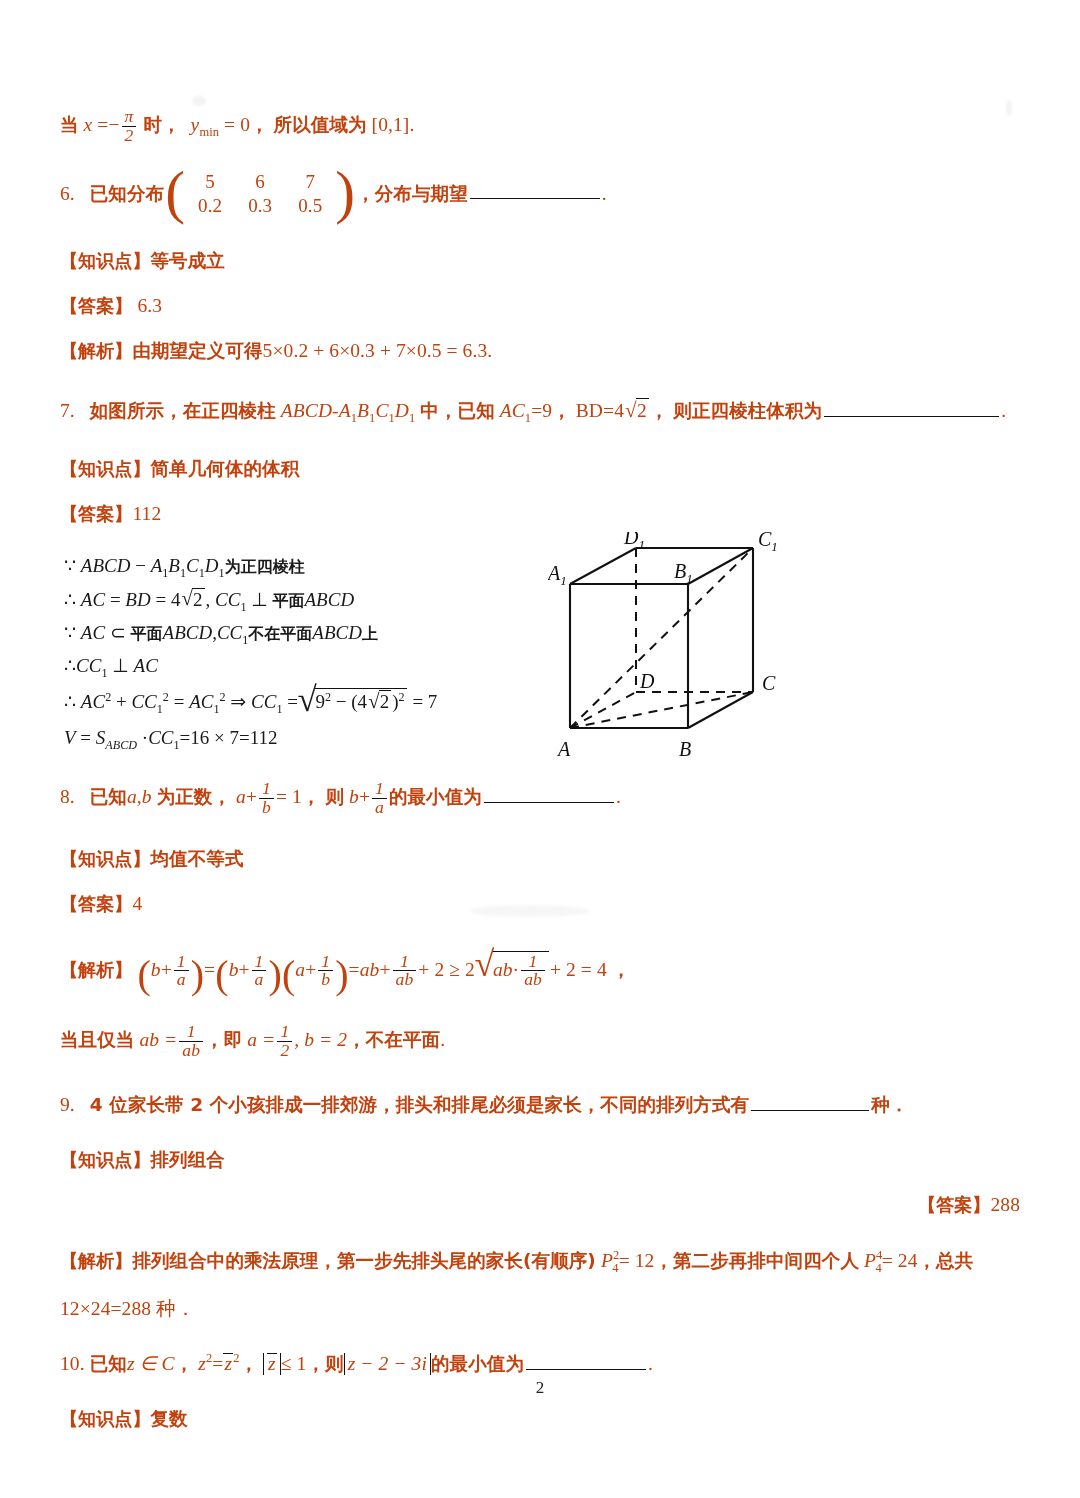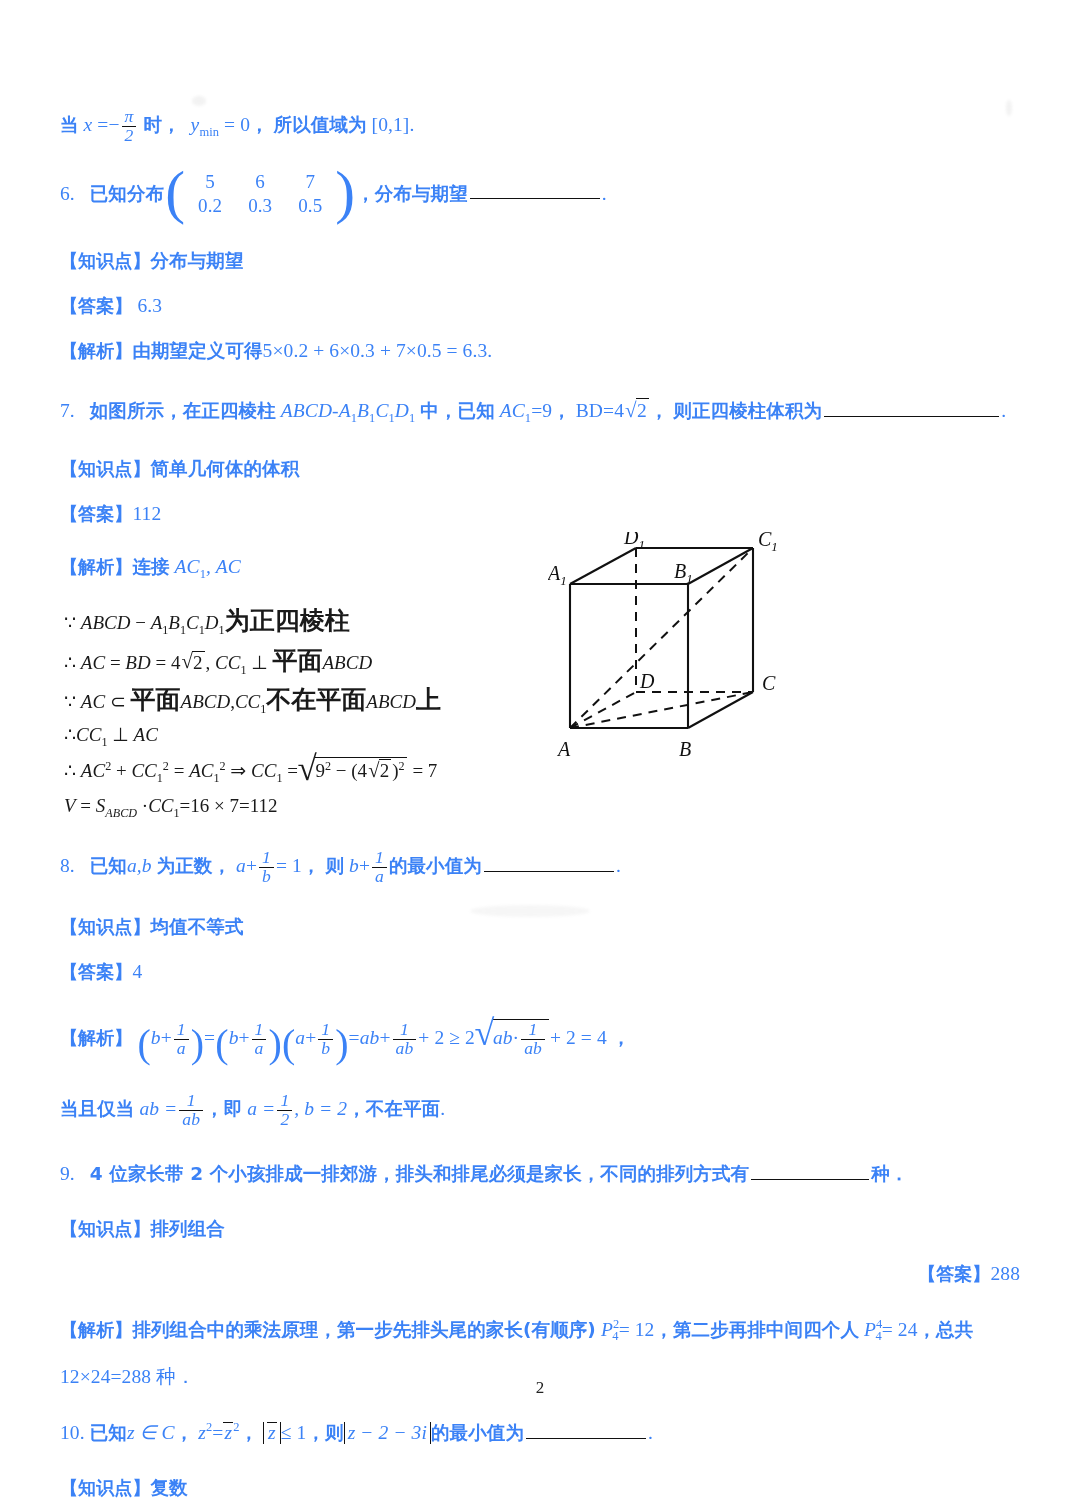--- a/index.html
+++ b/index.html
@@ -27,38 +27,38 @@
     left: 60px;
     top: 108px;
     width: 960px;
   }
 
   
   .line {
     font-size: 19.5px;
     line-height: 1.28;
     margin: 0 0 20px 0;
-    color: #3b82f6;
+    color: #c2410c;
     letter-spacing: 0.1px;
   }
   .q-line { margin-bottom: 26px; }
   .tag {
     font-weight: bold;
     font-family: "DejaVu Sans", "Liberation Sans", sans-serif;
     font-size: 18px;
   }
   .cn {
     font-family: "DejaVu Sans", "Liberation Sans", sans-serif;
     font-weight: bold;
     font-size: 18.5px;
   }
   .cnn {
     font-family: Liberation Serif, serif;
     font-weight: bold;
-    font-size: 25px;
+    font-size: 16px;
   }
   .qnum {
     font-family: "Liberation Serif", serif;
     font-size: 19.5px;
   }
   .mi { font-style: italic; font-family: "Liberation Serif", serif; }
   .mn { font-family: "Liberation Serif", serif; font-style: normal; }
   .blank {
     display: inline-block;
     border-bottom: 1.6px solid #111;
@@ -227,21 +227,21 @@
               </tr>
               <tr>
                 <td>0.2</td>
                 <td>0.3</td>
                 <td>0.5</td>
               </tr>
             </tbody></table><span class="mparen">)</span></span><span class="cn">，分布与期望</span><span class="blank" style="width:130px;"></span><span class="mn">.</span>
     </div>
 
     <div class="line">
-      <span class="tag">【知识点】</span><span class="cn">分布与期望</span>
+      <span class="tag">【知识点】</span><span class="cn">等号成立</span>
     </div>
 
     <div class="line">
       <span class="tag">【答案】</span>&nbsp;<span class="mn">6.3</span>
     </div>
 
     <div class="line" style="margin-bottom:34px;">
       <span class="tag">【解析】</span><span class="cn">由期望定义可得</span><span class="mn">5×0.2 + 6×0.3 + 7×0.5 = 6.3</span><span class="mn">.</span>
     </div>
 
@@ -256,24 +256,20 @@
     </div>
 
     <div class="line">
       <span class="tag">【知识点】</span><span class="cn">简单几何体的体积</span>
     </div>
 
     <div class="line" style="margin-bottom:28px;">
       <span class="tag">【答案】</span><span class="mn">112</span>
     </div>
 
-    <div class="line" style="margin-bottom:24px;">
-      <span class="tag">【解析】</span><span class="cn">连接</span>
-      <span class="mi">AC</span><sub class="e">1</sub><span class="mi">, AC</span>
-    </div>
 
     <div class="sol-block">
 
       <div class="sol-line">
         <span class="mn">∵</span>
         <span class="mi">ABCD</span> <span class="mn">−</span>
         <span class="mi">A</span><sub class="e">1</sub><span class="mi">B</span><sub class="e">1</sub><span class="mi">C</span><sub class="e">1</sub><span class="mi">D</span><sub class="e">1</sub><span class="cnn">为正四棱柱</span>
       </div>
 
       <div class="sol-line">

